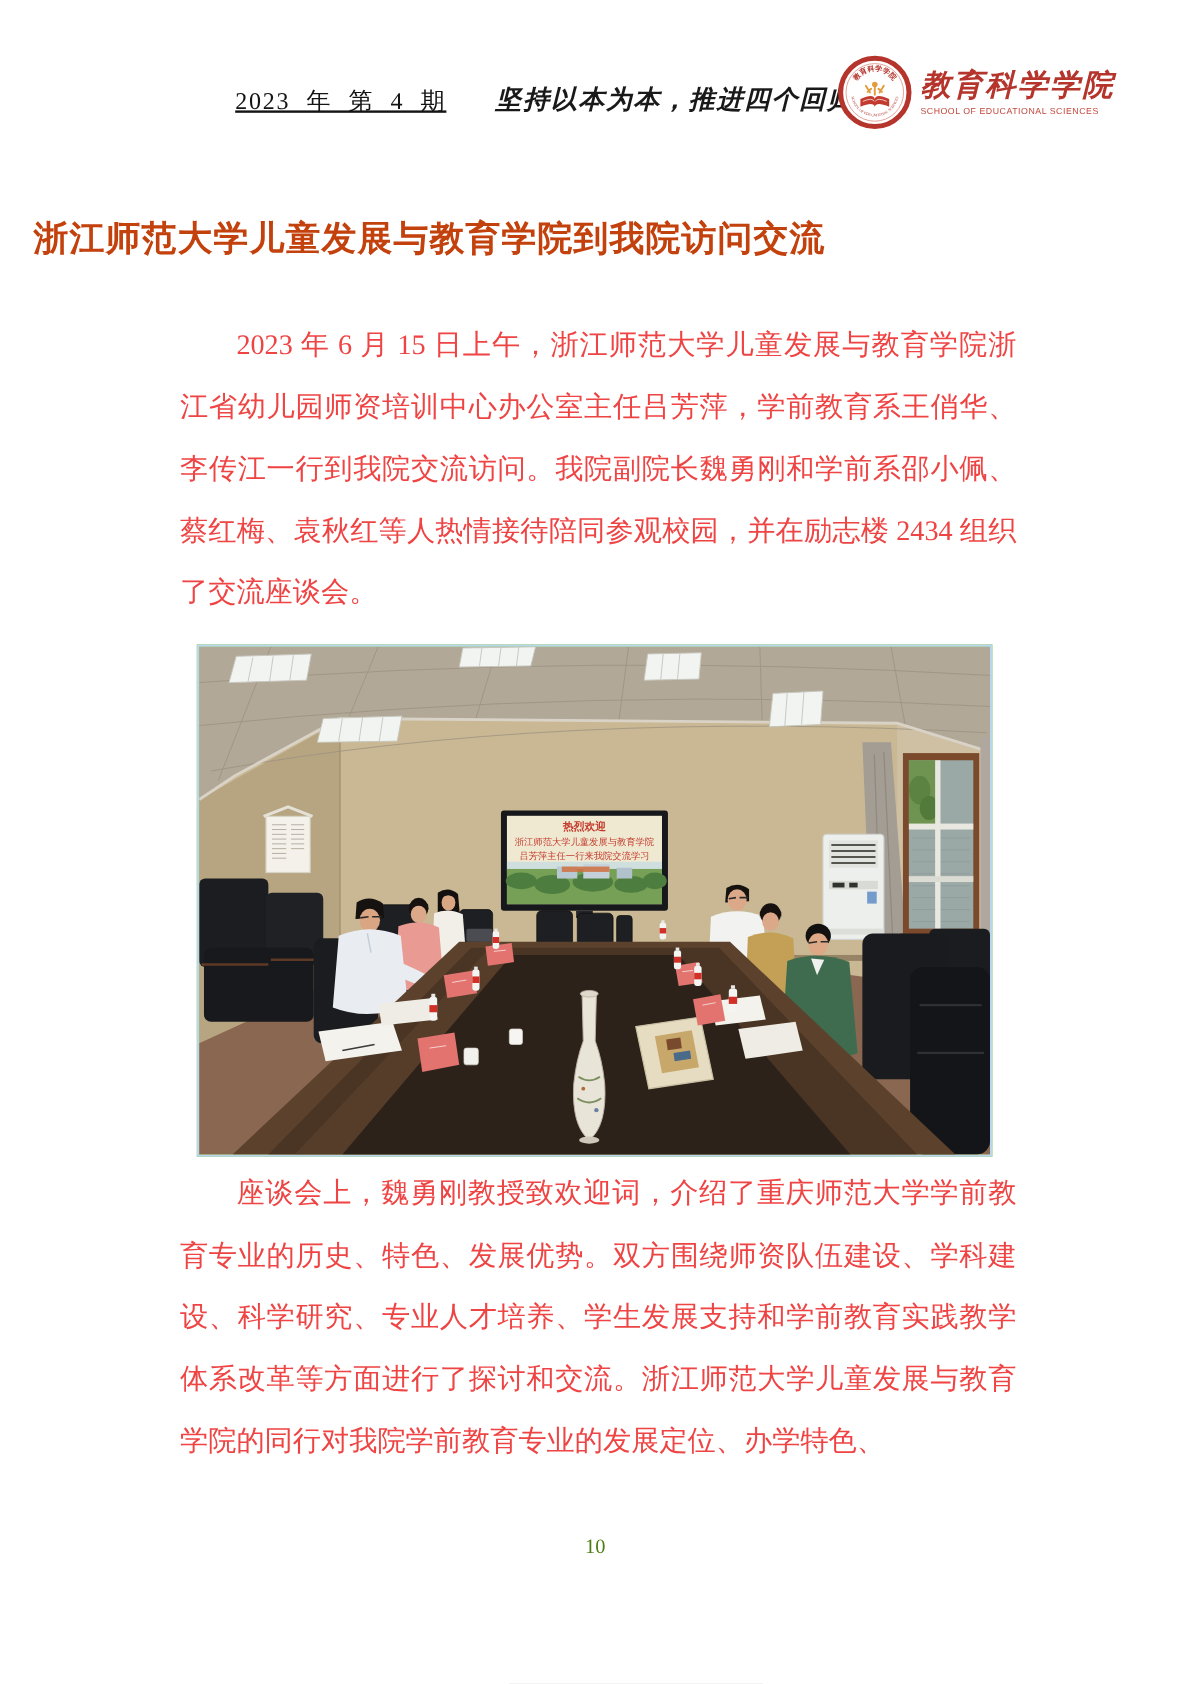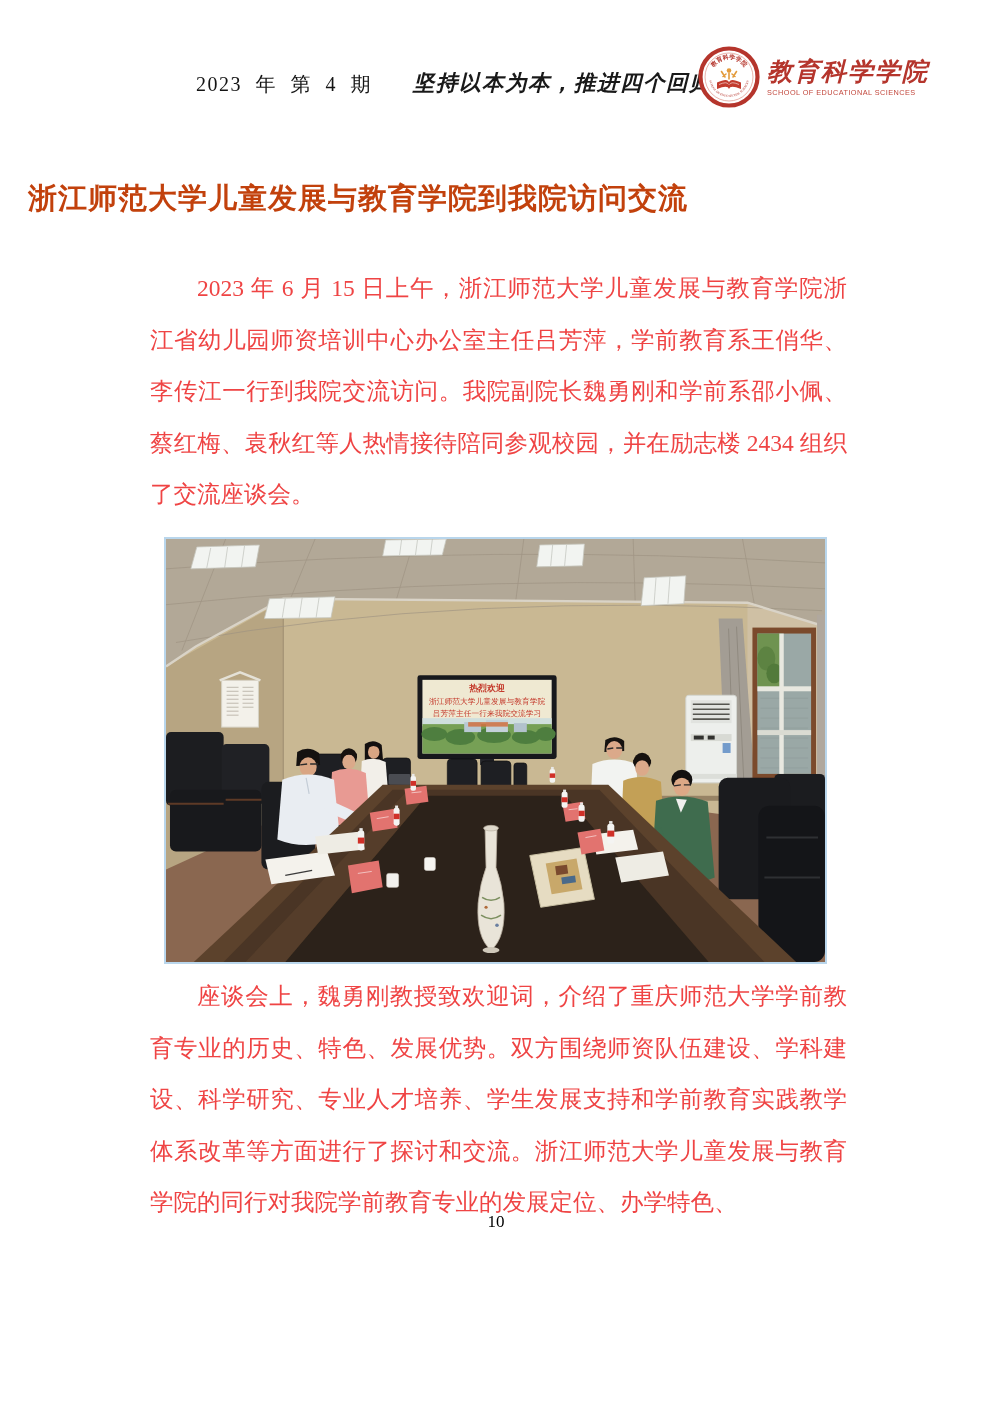--- a/index.html
+++ b/index.html
@@ -4,21 +4,21 @@
 <style>
   html,body { margin:0; padding:0; background:#e8e8e8; }
   .page {
     position:relative; width:992px; height:1403px; margin:0 auto;
     background:#ffffff; overflow:hidden;
     font-family:"Liberation Serif","DejaVu Serif",serif; color:#111;
   }
   
   .hdr-issue {
     position:absolute; left:196px; top:71px;
-    font-size:20px; letter-spacing:1.5px; word-spacing:7px; color:#141414;
+    font-size:20px; letter-spacing:1.5px; word-spacing:7px; color:#141414;text-decoration:underline;
   }
   .hdr-slogan {
     position:absolute; left:413px; top:68px;
     font-size:21.5px; font-style:italic; font-weight:600;
     letter-spacing:1.5px; color:#191919;
   }
   .logo { position:absolute; left:697px; top:45px; display:flex; align-items:center; gap:6px; }
   .logo-text { display:flex; flex-direction:column; }
   .logo-text .cn {
     font-size:25px; font-weight:700; font-style:italic;
@@ -35,31 +35,31 @@
     font-family:"Liberation Sans","DejaVu Sans",sans-serif;
     font-size:29px; font-weight:700; letter-spacing:1px; color:#c2410c;padding-left:28px;
   }
   
   .body-par {
     position:absolute; left:150px; width:697px; margin:0;
     font-size:23.5px; line-height:51.6px; text-align:justify;
     text-indent:47px; color:#ef4444;
   }
   #par1 { top:263px; }
-  #par2 { top:971px; }
+  #par2 { top:971px;font-family:Liberation Mono, monospace; }
   
   .photo-frame {
     position:absolute; left:164px; top:537px; width:663px; height:427px;
     border:2px solid #b9d6ec; box-sizing:border-box; background:#84cc16;
   }
   .photo-frame svg { display:block; width:100%; height:100%; }
   
   .page-num {
-    position:absolute; top:1212px; left:0; width:100%; text-align:center;
-    font-size:17px; color:#000000;
+    position:absolute; top:1279px; left:0; width:100%; text-align:center;
+    font-size:17px; color:#4d7c0f;
   }
   .tv-text { font-family:"Liberation Sans","DejaVu Sans",sans-serif; fill:#c43a2c; }
 </style>
 </head>
 <body>
 
 <div class="page">
 
   <div class="hdr-issue">2023 年 第 4 期</div>
   <div class="hdr-slogan">坚持以本为本，推进四个回归</div>

